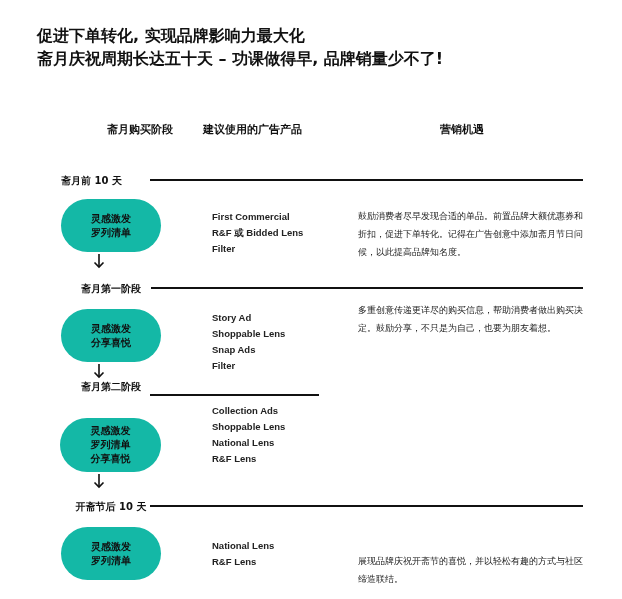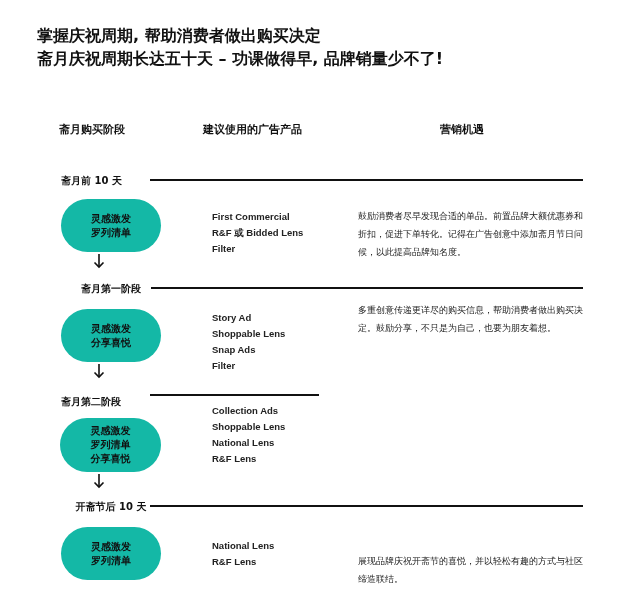--- a/index.html
+++ b/index.html
@@ -78,24 +78,24 @@
       left: 358px;
       width: 232px;
       font-size: 9px;
       line-height: 18px;
       color: #222;
     }
   </style>
 </head>
 <body>
 
-<div class="abs title" style="top:26px;">掌握庆祝周期, 帮助消费者做出购买决定</div>
+<div class="abs title" style="top:26px;">促进下单转化, 实现品牌影响力最大化</div>
 <div class="abs title" style="top:49px;">斋月庆祝周期长达五十天 – 功课做得早, 品牌销量少不了!</div>
 
-<div class="abs col-header" style="left:59px; top:123px; width:100px; text-align:left;">斋月购买阶段</div>
+<div class="abs col-header" style="left:73px; top:123px; width:100px; text-align:right;">斋月购买阶段</div>
 <div class="abs col-header" style="left:203px; top:123px;">建议使用的广告产品</div>
 <div class="abs col-header" style="left:440px; top:123px;">营销机遇</div>
 
 <div class="abs stage-label" style="left:61px; top:174px; width:100px; ">斋月前 10 天</div>
 <div class="abs rule" style="left:150px; top:179px; width:433px;"></div>
 <div class="abs pill" style="left:61px; top:199px; width:100px; height:53px;">
   <span>灵感激发</span>
   <span>罗列清单</span>
 </div>
 <svg class="abs arrow" style="left:93px; top:253px;" viewBox="0 0 12 16">
@@ -120,21 +120,21 @@
   <polyline points="1.5,9.5 6,14 10.5,9.5" fill="none" stroke="#111" stroke-width="1.6"></polyline>
 </svg>
 <div class="abs products" style="top:310px;">
   <div>Story Ad</div>
   <div>Shoppable Lens</div>
   <div>Snap Ads</div>
   <div>Filter</div>
 </div>
 <div class="abs opportunity" style="top:301px;">多重创意传递更详尽的购买信息，帮助消费者做出购买决定。鼓励分享，不只是为自己，也要为朋友着想。</div>
 
-<div class="abs stage-label" style="left:61px; top:395px; width:100px; ">斋月第二阶段</div>
+<div class="abs stage-label" style="left:61px; top:380px; width:100px; text-align:center;">斋月第二阶段</div>
 <div class="abs rule" style="left:150px; top:394px; width:169px;"></div>
 <div class="abs pill" style="left:60px; top:418px; width:101px; height:54px;">
   <span>灵感激发</span>
   <span>罗列清单</span>
   <span>分享喜悦</span>
 </div>
 <svg class="abs arrow" style="left:93px; top:473px;" viewBox="0 0 12 16">
   <line x1="6" y1="1" x2="6" y2="14" stroke="#111" stroke-width="1.6"></line>
   <polyline points="1.5,9.5 6,14 10.5,9.5" fill="none" stroke="#111" stroke-width="1.6"></polyline>
 </svg>

